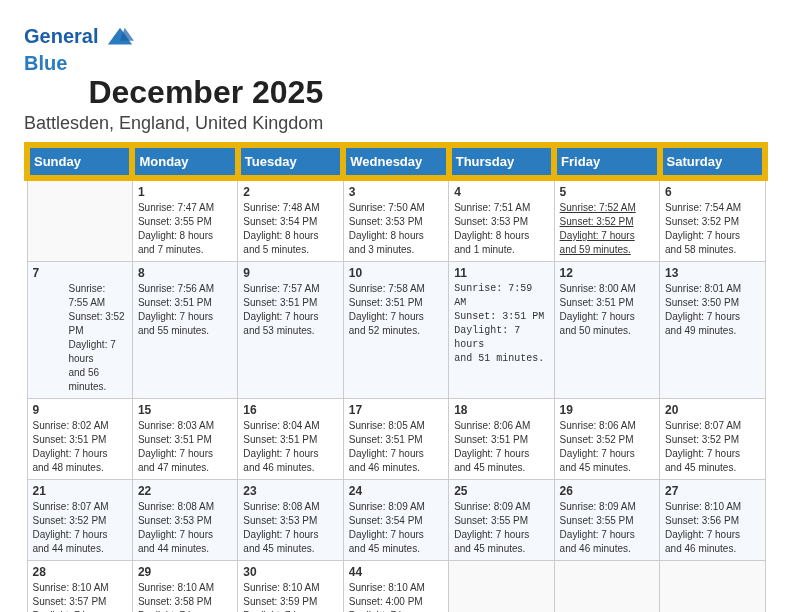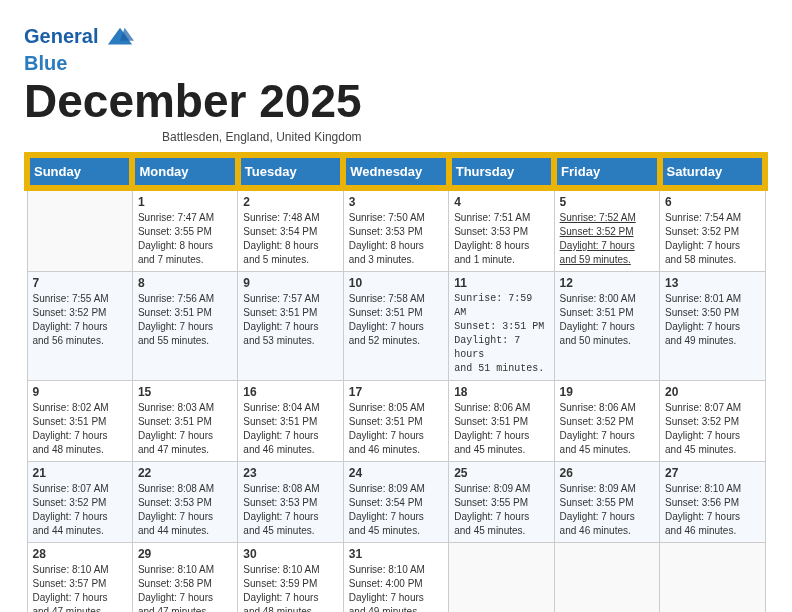--- a/index.html
+++ b/index.html
@@ -33,26 +33,26 @@
     }
     .logo-icon {
       width: 28px;
       height: 28px;
       margin-left: 2px;
     }
     .title-block {
       text-align: right;
     }
     .month-title {
-      font-size: 46px;
+      font-size: 32px;
       font-weight: bold;
       color: #222;
     }
     .location-title {
-      font-size: 12px;
+      font-size: 18px;
       color: #444;
       margin-top: 2px;
     }
     .calendar-table {
       width: 100%;
       border-collapse: collapse;
       margin-top: 6px;
     }
     .calendar-table th {
       background-color: #2b7bbf;
@@ -169,21 +169,21 @@
           <span class="day-number">6</span>
           <div class="day-info" style="white-space: pre-line;">Sunrise: 7:54 AM
 Sunset: 3:52 PM
 Daylight: 7 hours
 and 58 minutes.</div>
         </td>
       </tr>
       <tr>
         <td>
           <span class="day-number">7</span>
-          <div class="day-info" style="white-space: pre-line;">Sunrise: 7:55 AM
+          <div class="day-info" style="white-space: pre-line; margin-left: 36px;">Sunrise: 7:55 AM
 Sunset: 3:52 PM
 Daylight: 7 hours
 and 56 minutes.</div>
         </td>
         <td>
           <span class="day-number">8</span>
           <div class="day-info" style="white-space: pre-line;">Sunrise: 7:56 AM
 Sunset: 3:51 PM
 Daylight: 7 hours
 and 55 minutes.</div>
@@ -342,21 +342,21 @@
 and 47 minutes.</div>
         </td>
         <td>
           <span class="day-number">30</span>
           <div class="day-info" style="white-space: pre-line;">Sunrise: 8:10 AM
 Sunset: 3:59 PM
 Daylight: 7 hours
 and 48 minutes.</div>
         </td>
         <td>
-          <span class="day-number">31</span>
+          <span class="day-number">44</span>
           <div class="day-info" style="white-space: pre-line;">Sunrise: 8:10 AM
 Sunset: 4:00 PM
 Daylight: 7 hours
 and 49 minutes.</div>
         </td>
         <td class="empty-cell"></td>
         <td class="empty-cell"></td>
         <td class="empty-cell"></td>
       </tr>
     </tbody>

